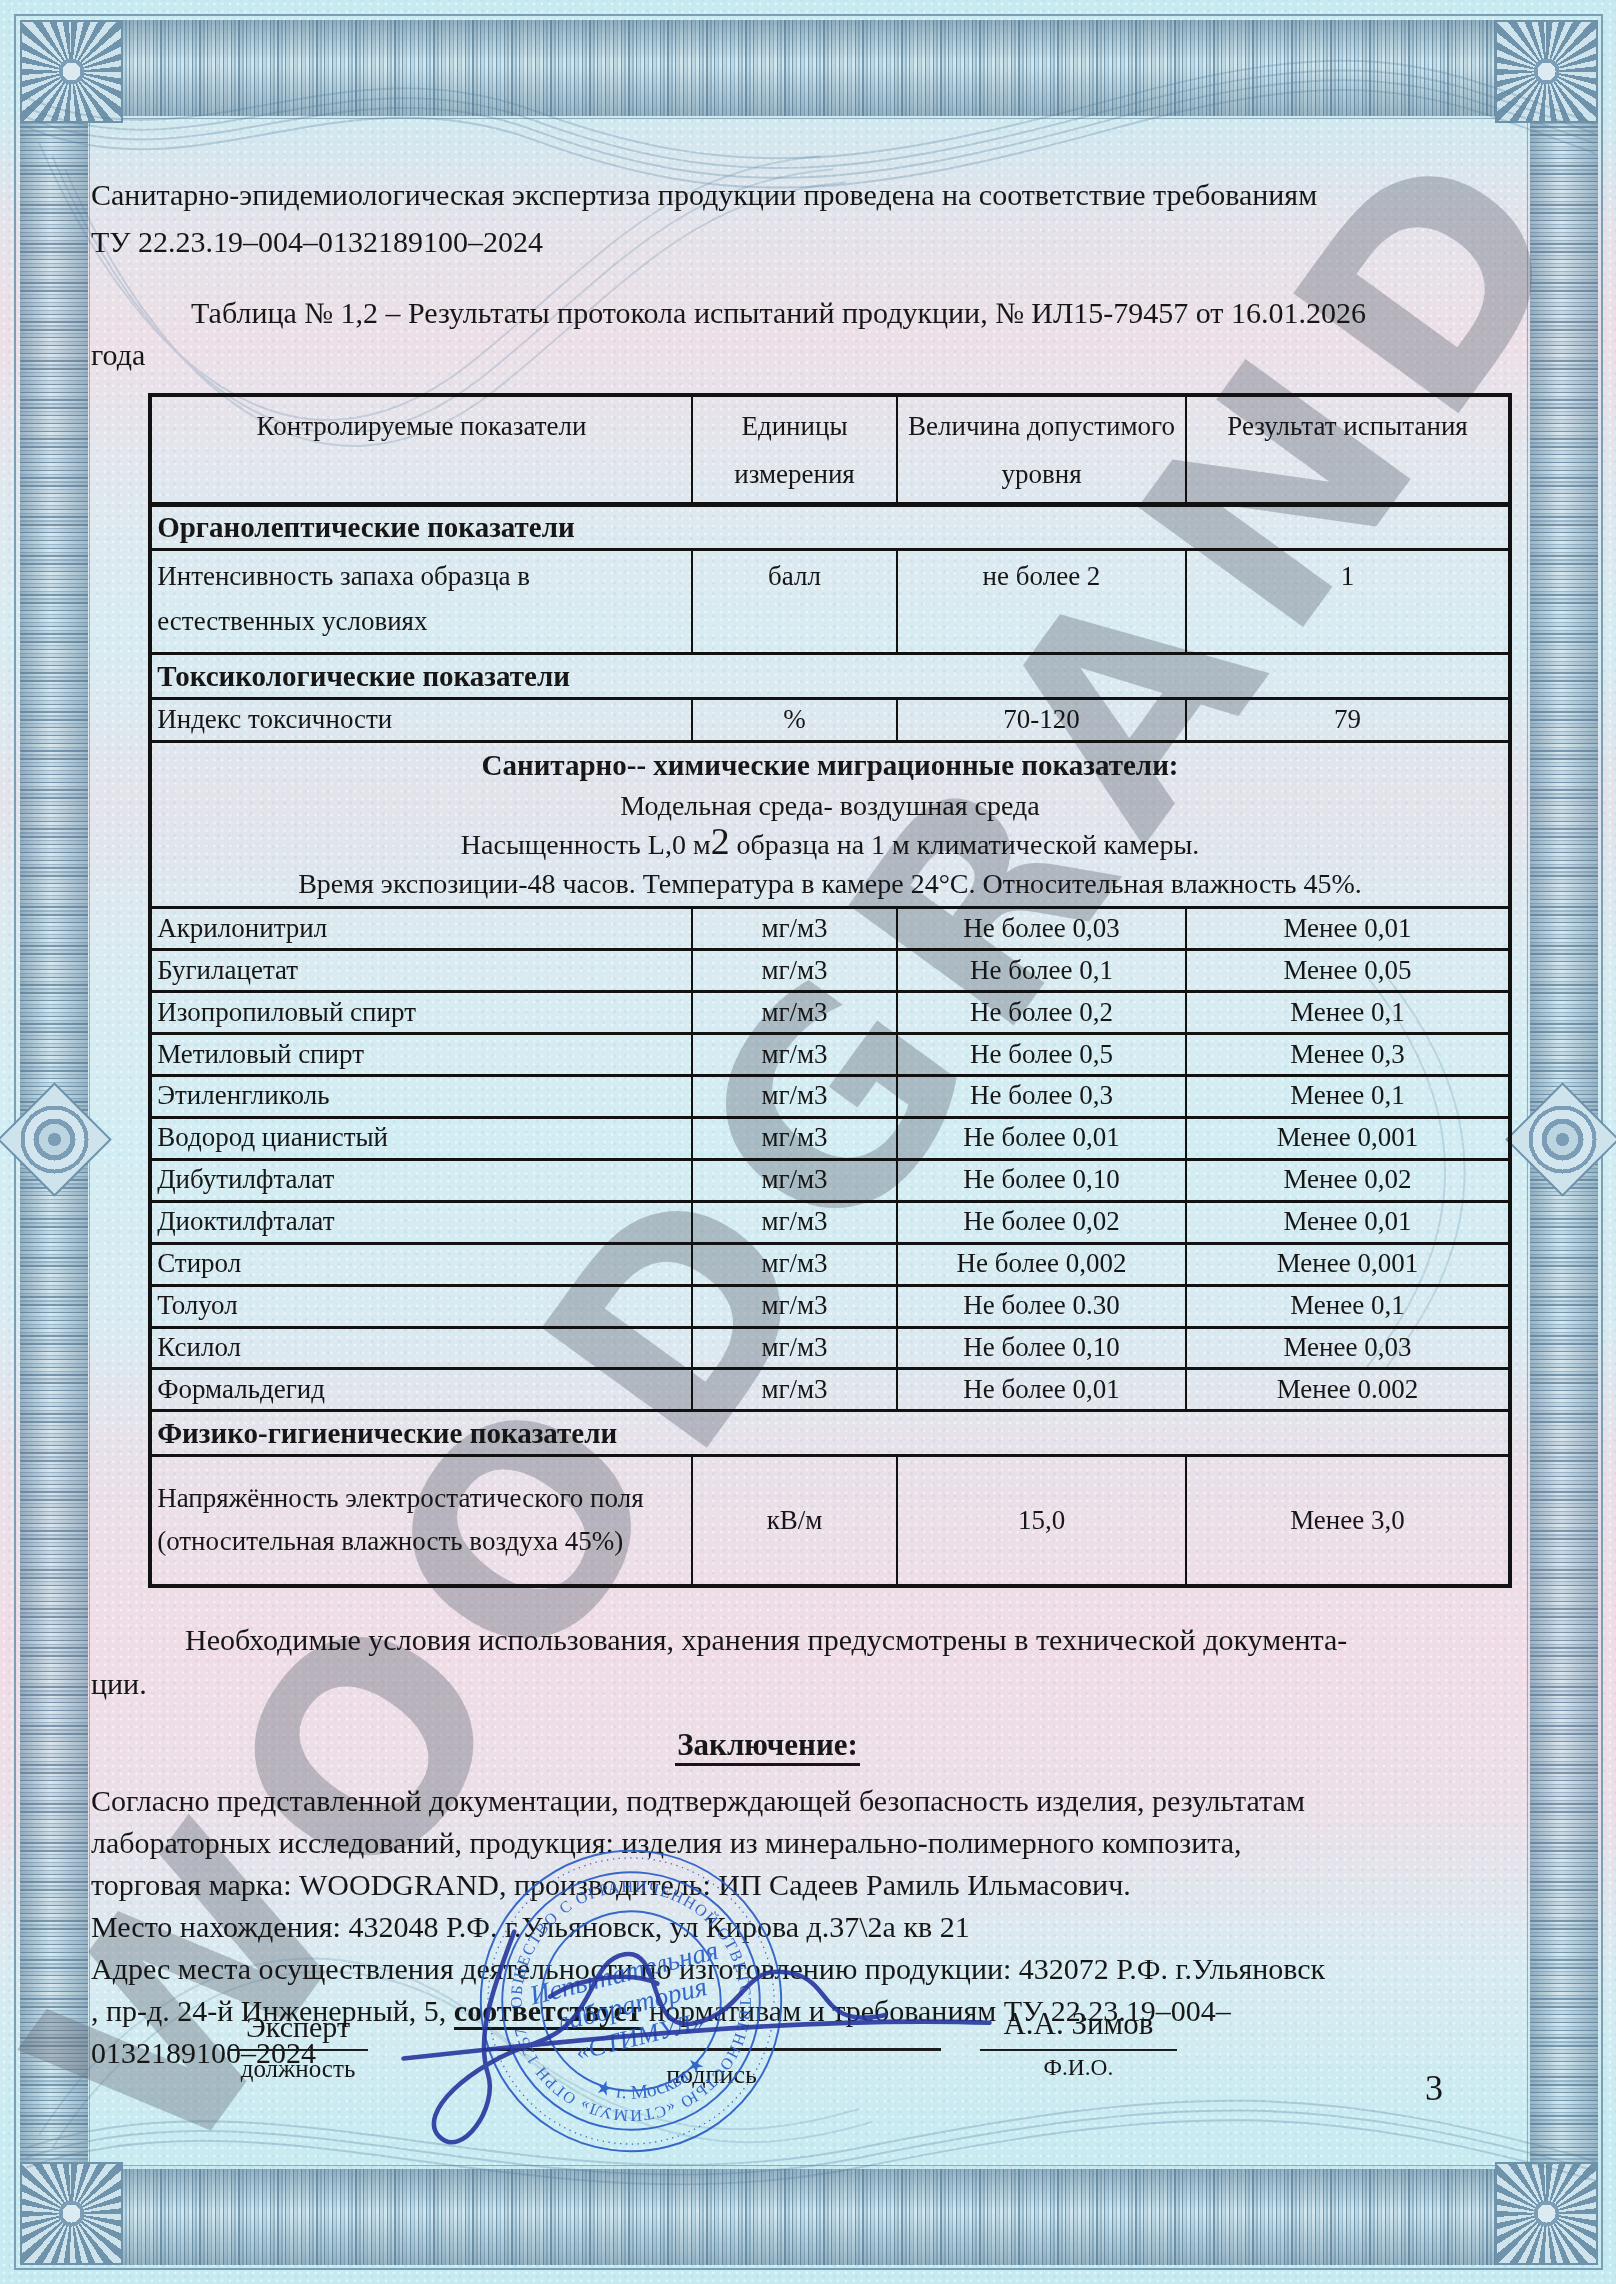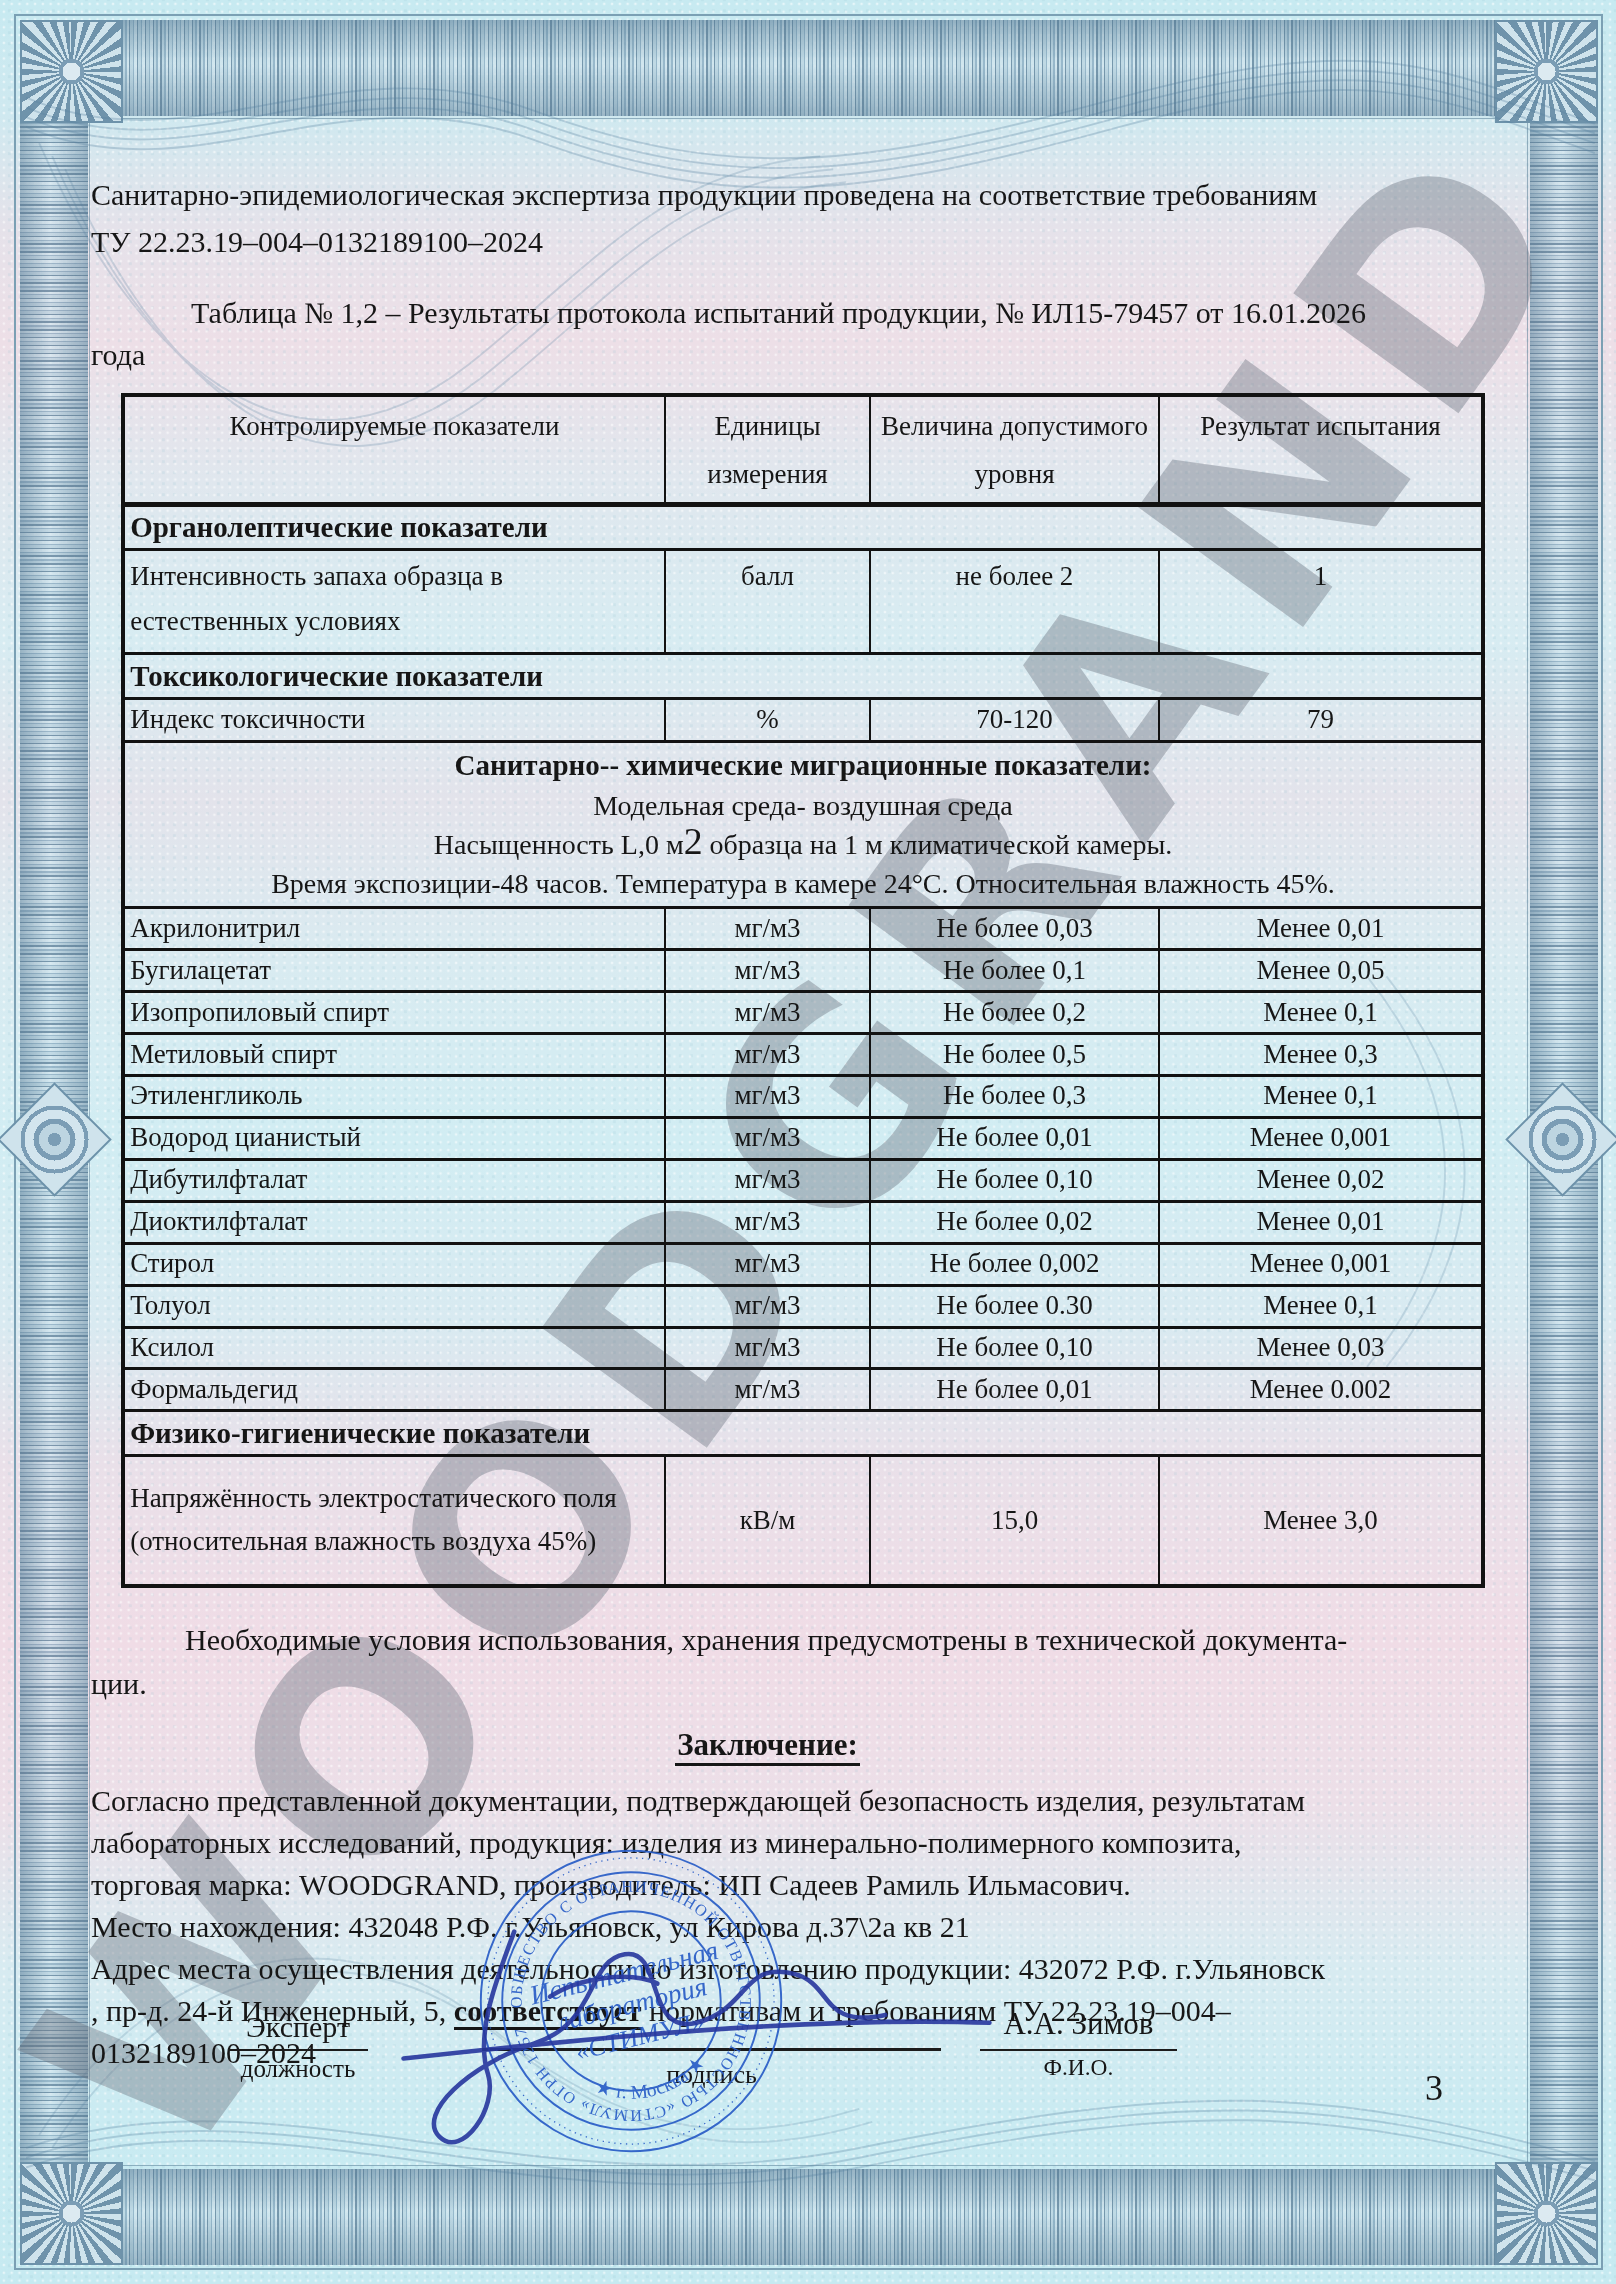--- a/index.html
+++ b/index.html
@@ -60,21 +60,21 @@
     transform:translate(-50%,-50%) rotate(-54deg);
     font-family:"DejaVu Sans","Liberation Sans",sans-serif;font-weight:700;
     font-size:280px;letter-spacing:30px;color:rgba(104,112,124,.40);
   }
   
   .content{position:absolute;left:91px;top:0;width:1425px;z-index:3;}
   .intro{margin-top:171px;font-size:30px;line-height:1.58;}
   .caption{margin-top:26px;font-size:30px;line-height:1.42;}
   .caption .l1{padding-left:60px;margin-left:40px;}
   table.results{
-    border-collapse:collapse;margin-left:30px;margin-top:15.6px;width:1360px;
+    border-collapse:collapse;margin-left:57px;margin-top:15.6px;width:1360px;
     font-size:27px;line-height:1.25;table-layout:fixed;
   }
   table.results td{border:2.6px solid #121212;border-top-width:3.9px;border-bottom-width:3.9px;padding:2.6px 5.2px;}
   table.results{border:4.6px solid #121212;}
   td.name{text-align:left;padding-left:9px;}
   td.c{text-align:center;}
   tr.h-head td{height:90px;vertical-align:top;line-height:1.8;text-align:center;padding-top:5.2px;border-bottom-width:5.9px;}
   tr.h-sec td{height:31px;text-align:left;font-weight:700;font-size:29px;vertical-align:middle;}
   tr.h-odor td{height:96px;vertical-align:top;line-height:1.7;}
   tr.h-tox td{height:35px;vertical-align:middle;}

